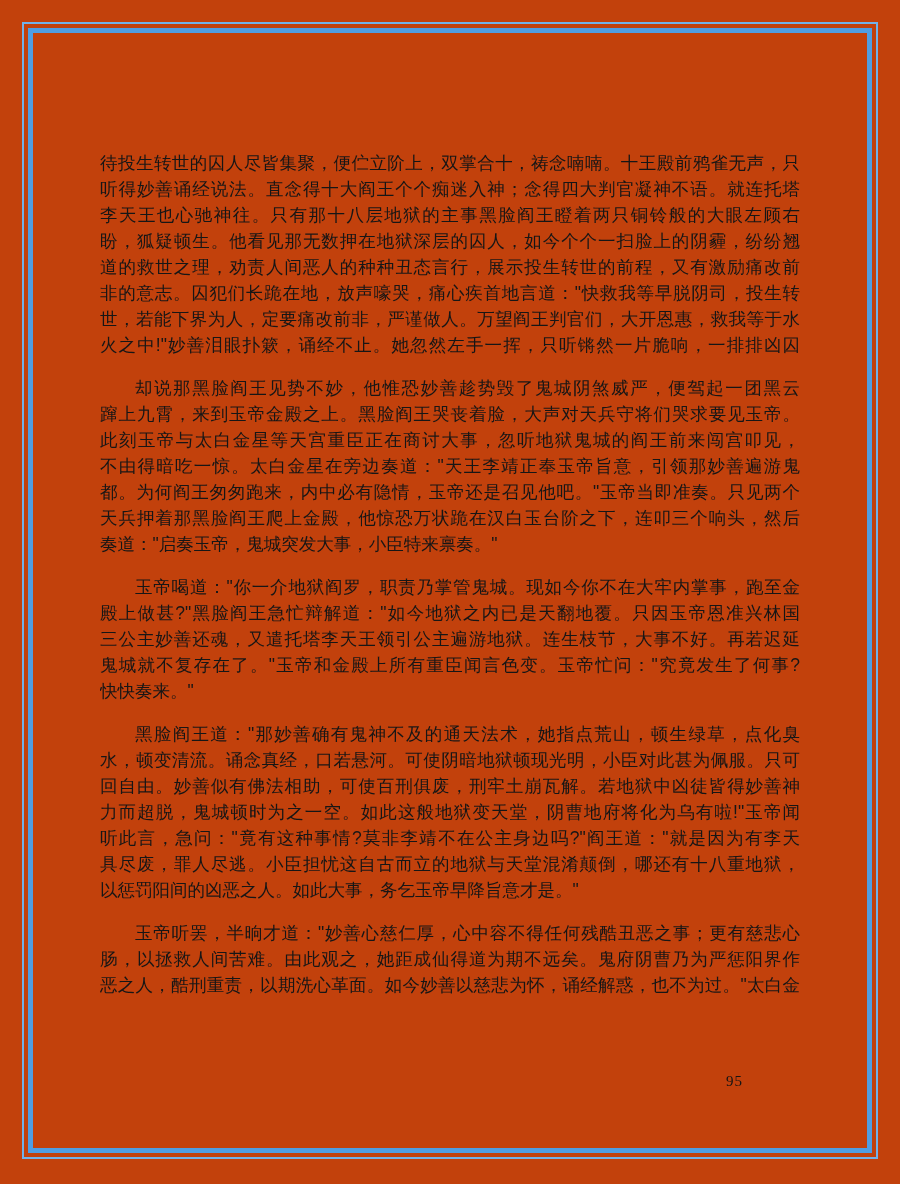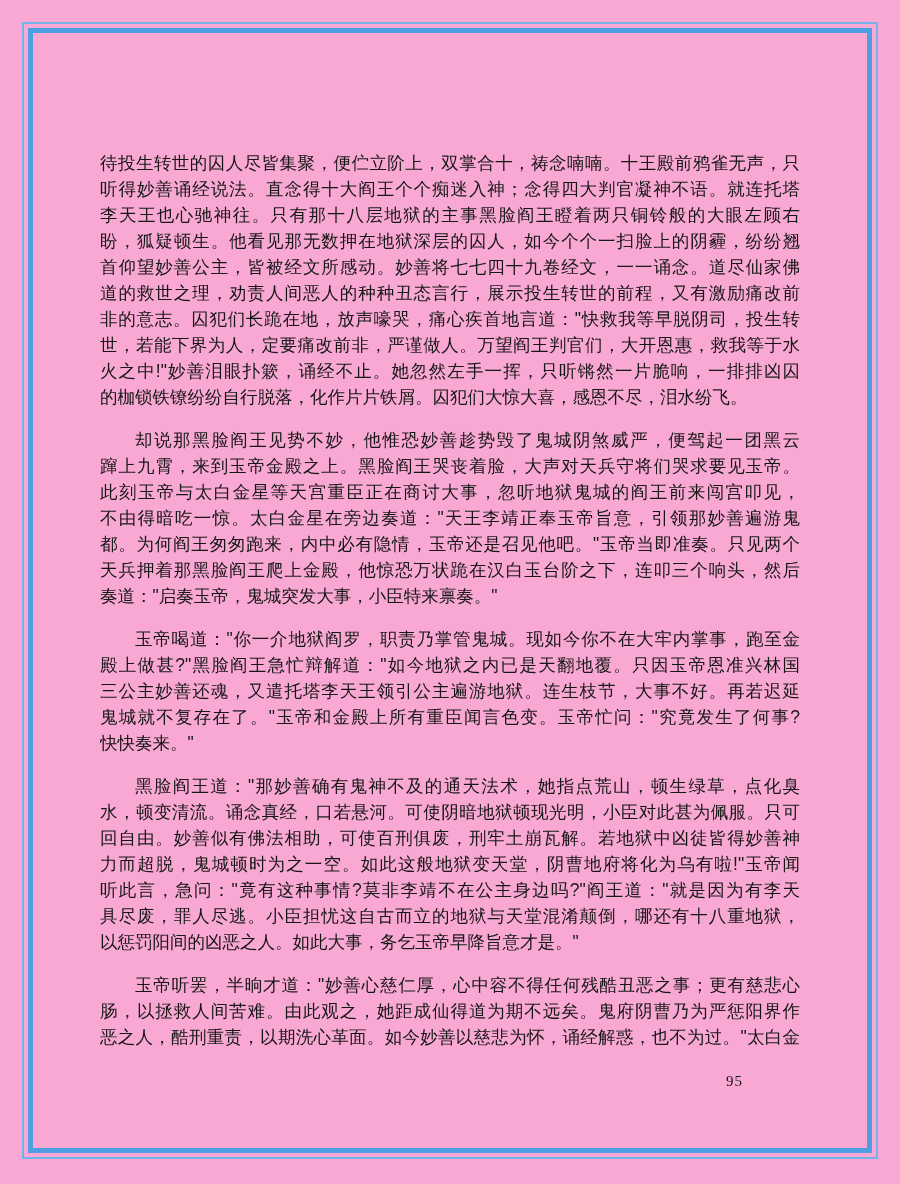--- a/index.html
+++ b/index.html
@@ -4,21 +4,21 @@
 <style>
   html, body {
     margin: 0;
     padding: 0;
     background: #ffffff;
   }
   .page {
     position: relative;
     width: 900px;
     height: 1184px;
-    background: #f9a8d4;
+    background: #c2410c;
     overflow: hidden;
     font-family: "Liberation Sans", sans-serif;
   }
   
   .frame-outer {
     position: absolute;
     left: 22px;
     top: 22px;
     width: 852px;
     height: 1133px;
@@ -78,26 +78,24 @@
 
 <div class="page">
   <div class="frame-outer"></div>
   <div class="frame-inner"></div>
   <div class="text-block" id="text-block">
       <div class="paragraph">
         <div class="line">待投生转世的囚人尽皆集聚，便伫立阶上，双掌合十，祷念喃喃。十王殿前鸦雀无声，只</div>
         <div class="line">听得妙善诵经说法。直念得十大阎王个个痴迷入神；念得四大判官凝神不语。就连托塔</div>
         <div class="line">李天王也心驰神往。只有那十八层地狱的主事黑脸阎王瞪着两只铜铃般的大眼左顾右</div>
         <div class="line">盼，狐疑顿生。他看见那无数押在地狱深层的囚人，如今个个一扫脸上的阴霾，纷纷翘</div>
-        <div class="line">首仰望妙善公主，皆被经文所感动。妙善将七七四十九卷经文，一一诵念。道尽仙家佛</div>
         <div class="line">道的救世之理，劝责人间恶人的种种丑态言行，展示投生转世的前程，又有激励痛改前</div>
         <div class="line">非的意志。囚犯们长跪在地，放声嚎哭，痛心疾首地言道："快救我等早脱阴司，投生转</div>
         <div class="line">世，若能下界为人，定要痛改前非，严谨做人。万望阎王判官们，大开恩惠，救我等于水</div>
         <div class="line">火之中!"妙善泪眼扑簌，诵经不止。她忽然左手一挥，只听锵然一片脆响，一排排凶囚</div>
-        <div class="line end">的枷锁铁镣纷纷自行脱落，化作片片铁屑。囚犯们大惊大喜，感恩不尽，泪水纷飞。</div>
       </div>
       <div class="paragraph">
         <div class="line indent">却说那黑脸阎王见势不妙，他惟恐妙善趁势毁了鬼城阴煞威严，便驾起一团黑云</div>
         <div class="line">蹿上九霄，来到玉帝金殿之上。黑脸阎王哭丧着脸，大声对天兵守将们哭求要见玉帝。</div>
         <div class="line">此刻玉帝与太白金星等天宫重臣正在商讨大事，忽听地狱鬼城的阎王前来闯宫叩见，</div>
         <div class="line">不由得暗吃一惊。太白金星在旁边奏道："天王李靖正奉玉帝旨意，引领那妙善遍游鬼</div>
         <div class="line">都。为何阎王匆匆跑来，内中必有隐情，玉帝还是召见他吧。"玉帝当即准奏。只见两个</div>
         <div class="line">天兵押着那黑脸阎王爬上金殿，他惊恐万状跪在汉白玉台阶之下，连叩三个响头，然后</div>
         <div class="line end">奏道："启奏玉帝，鬼城突发大事，小臣特来禀奏。"</div>
       </div>

